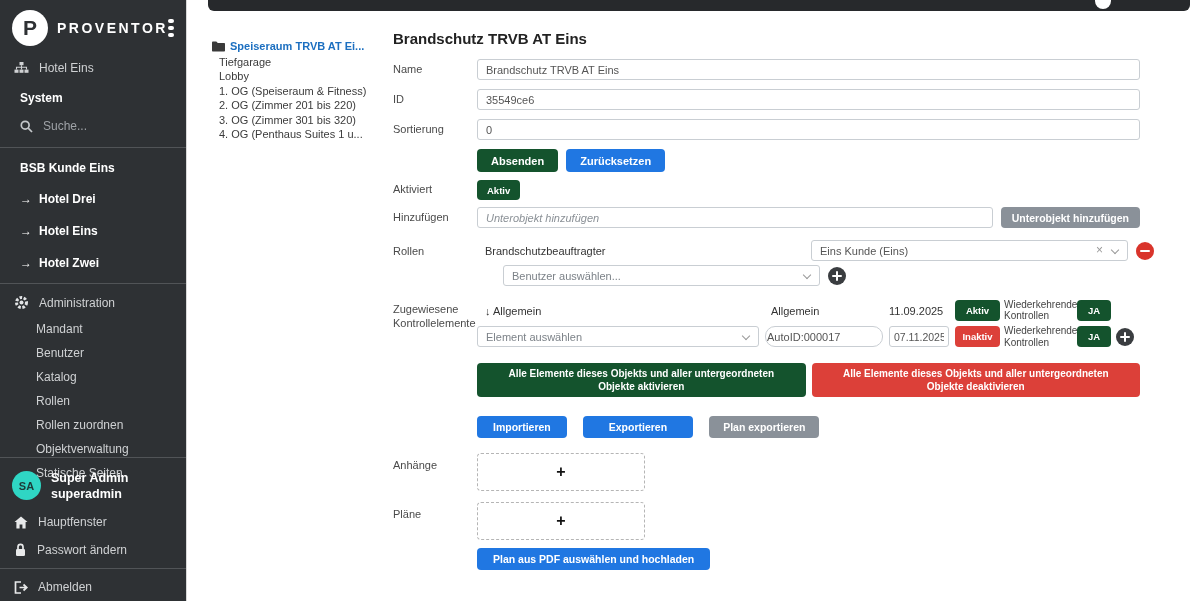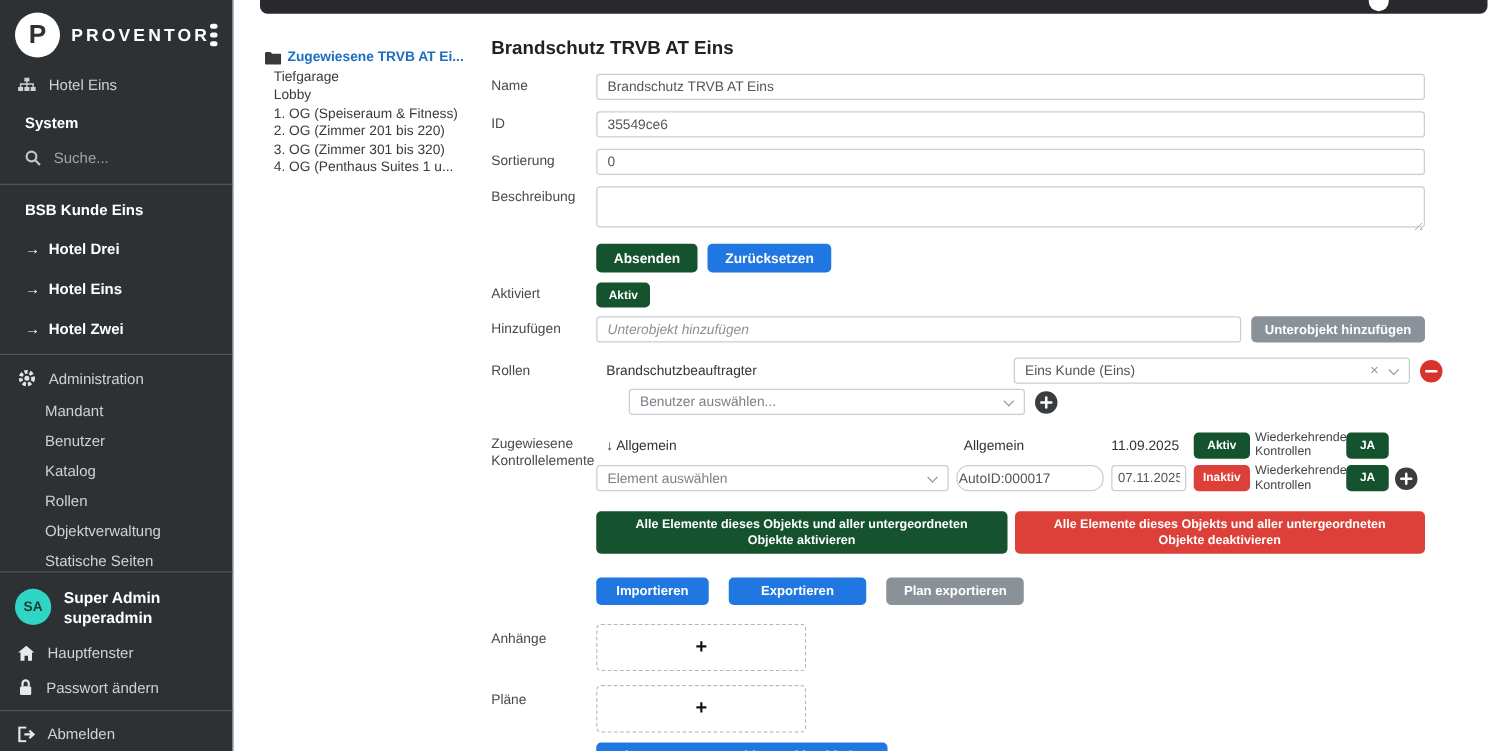--- a/index.html
+++ b/index.html
@@ -191,20 +191,21 @@
         <circle cx="7.5" cy="7.5" r="5" fill="none" stroke="#e2e4e6" stroke-width="3" stroke-dasharray="2.6 1.6"></circle>
         <circle cx="7.5" cy="7.5" r="2" fill="#e2e4e6"></circle>
       </svg>
       <span>Administration</span>
     </div>
 
     <div class="submenu-item">Mandant</div>
     <div class="submenu-item">Benutzer</div>
     <div class="submenu-item">Katalog</div>
     <div class="submenu-item">Rollen</div>
+    <div class="submenu-item">Rollen zuordnen</div>
     <div class="submenu-item">Objektverwaltung</div>
     <div class="submenu-item">Statische Seiten</div>
 
     <div class="sidebar-footer">
       <div class="divider"></div>
       <div class="user-row">
         <div class="avatar-teal">SA</div>
         <div class="user-name">
           <div>Super Admin</div>
           <div>superadmin</div>
@@ -232,21 +233,21 @@
         <span>Abmelden</span>
       </div>
     </div>
   </div>
 
   <div class="tree">
     <div class="tree-root">
       <svg width="13" height="11" viewBox="0 0 13 11">
         <path d="M0 1.6 C0 1 .5 .5 1 .5 H4.3 L5.8 2 H12 C12.6 2 13 2.4 13 3 V9.5 C13 10.1 12.6 10.5 12 10.5 H1 C.4 10.5 0 10.1 0 9.5 Z" fill="#3a3a3a"></path>
       </svg>
-      <span>Zugewiesene TRVB AT Ei...</span>
+      <span>Speiseraum TRVB AT Ei...</span>
     </div>
     <div class="tree-item">Tiefgarage</div>
     <div class="tree-item">Lobby</div>
     <div class="tree-item">1. OG (Speiseraum &amp; Fitness)</div>
     <div class="tree-item">2. OG (Zimmer 201 bis 220)</div>
     <div class="tree-item">3. OG (Zimmer 301 bis 320)</div>
     <div class="tree-item">4. OG (Penthaus Suites 1 u...</div>
   </div>
 
   <div class="main">
@@ -266,29 +267,20 @@
       </div>
     </div>
 
     <div class="frow">
       <div class="flabel">Sortierung</div>
       <div class="fcontent">
         <input class="tinput" value="0" style="">
       </div>
     </div>
 
-    <div class="frow top" style="margin-bottom:8px;">
-      <div class="flabel">Beschreibung</div>
-      <div class="fcontent">
-        <div class="tarea-wrap">
-          <textarea class="tarea" style=""></textarea>
-          <span class="grip"></span>
-        </div>
-      </div>
-    </div>
 
     <div class="frow" style="margin-bottom:8px;">
       <div class="flabel"></div>
       <div class="fcontent" style="gap:8px;">
         <button class="btn btn-md green">Absenden</button>
         <button class="btn btn-md blue">Zurücksetzen</button>
       </div>
     </div>
 
     <div class="frow" style="margin-bottom:7px;">

